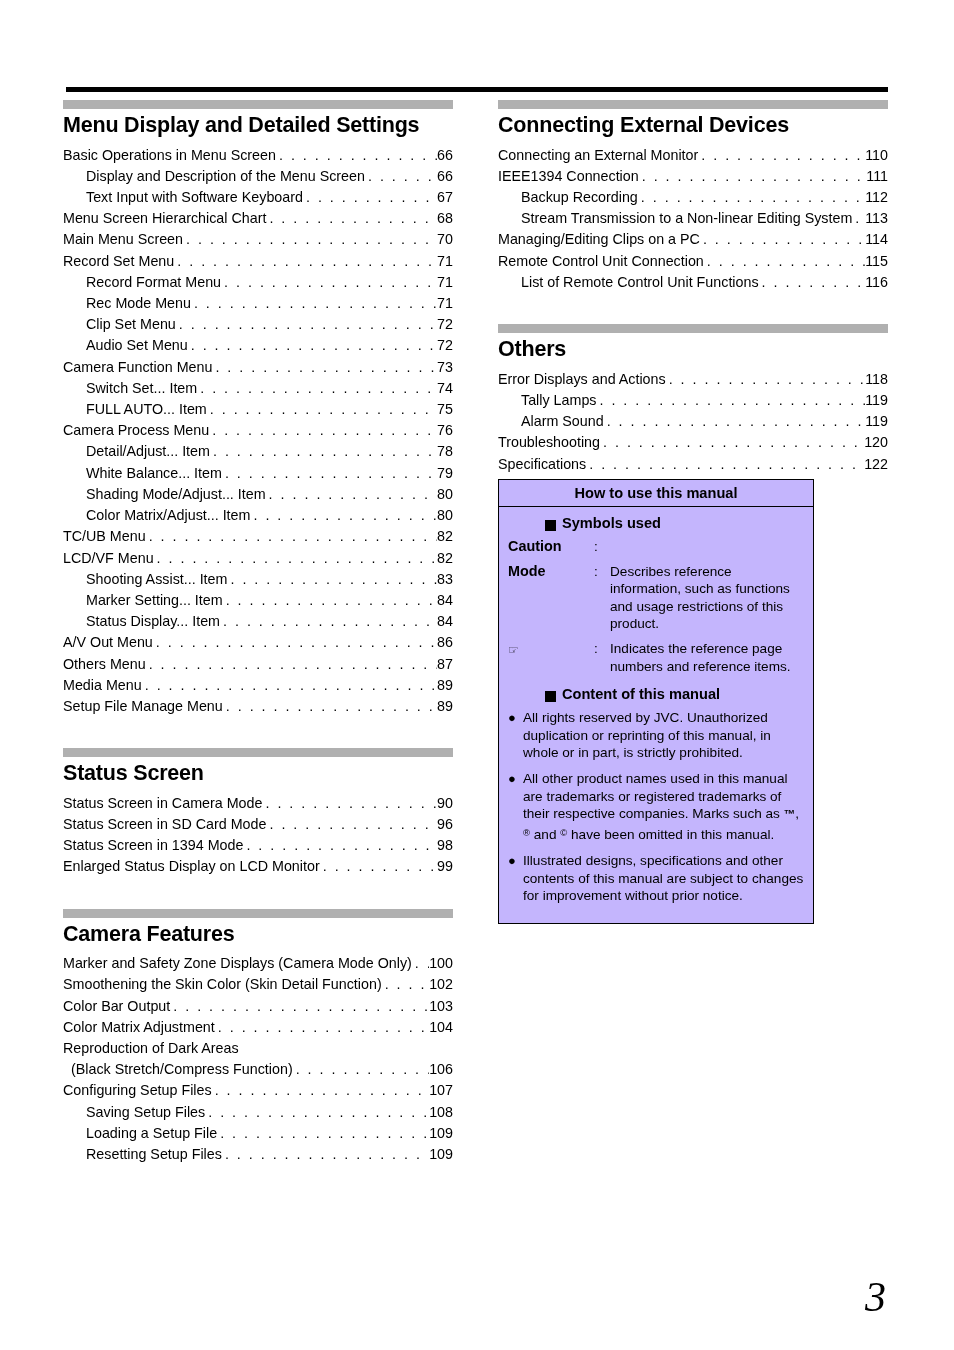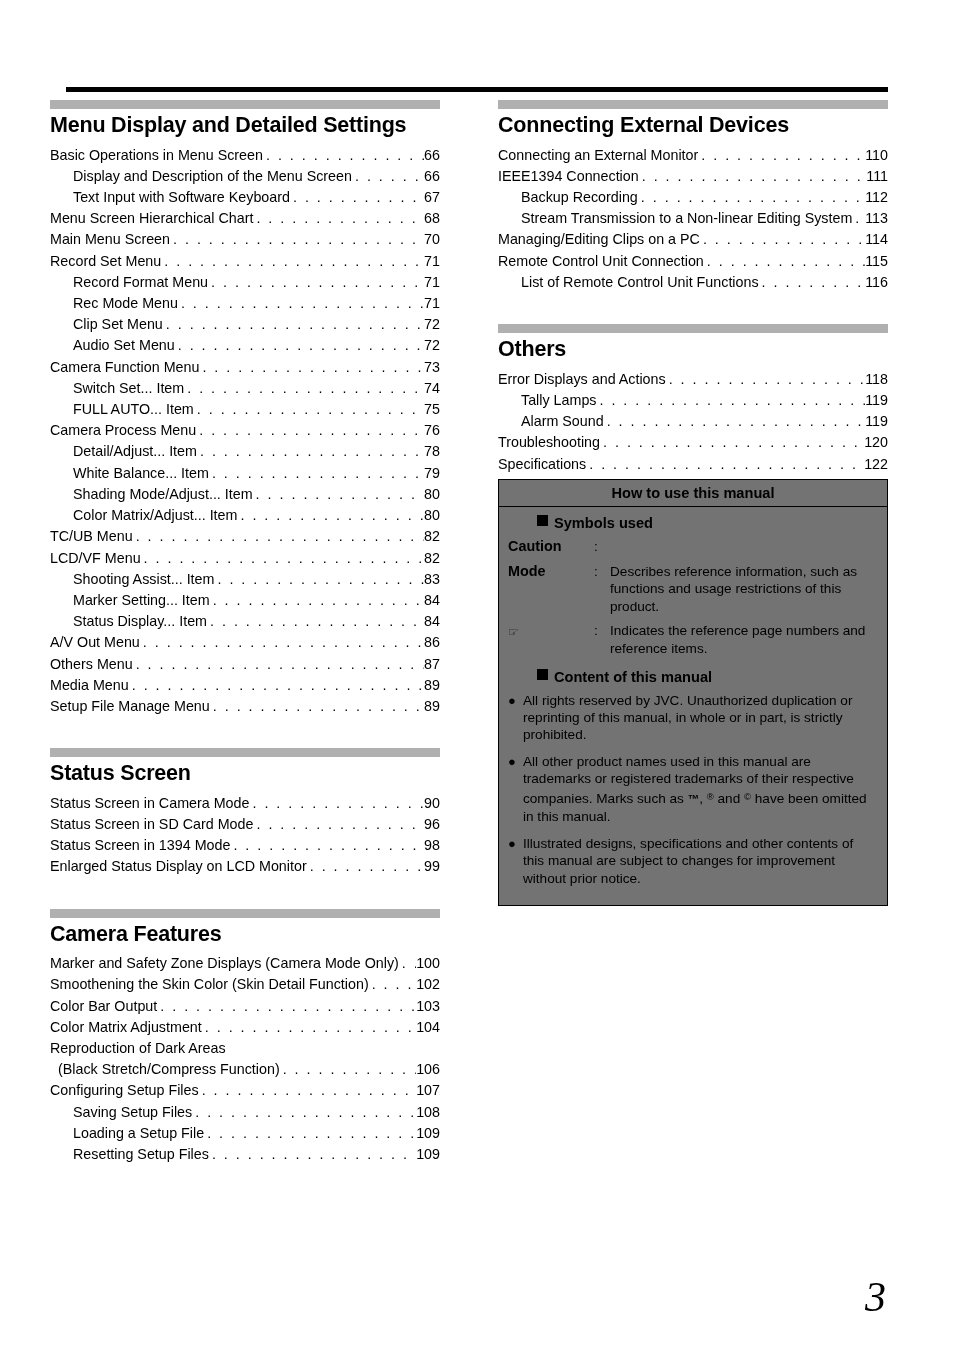--- a/index.html
+++ b/index.html
@@ -32,21 +32,21 @@
     width: 822px;
     height: 5px;
     background: #000000;
   }
 
   
   .col {
     position: absolute;
     top: 100px;
   }
-  .col-left  { left: 50px;  width: 390px; }
+  .col-left  { left: 63px;  width: 390px; }
   .col-right { left: 498px; width: 390px; }
 
   
   .section { margin-bottom: 0; }
   .gray-bar {
     width: 100%;
     height: 9px;
     background: #b0b0b0;
   }
   .section-title {
@@ -91,41 +91,41 @@
   .toc-entry.contline { display: block; }
 
   
   .sec-gap-large { height: 31px; }
 
   
   .manual-box {
     position: absolute;
     left: 498px;
     top: 479px;
-    width: 390px;
+    width: 316px;
     border: 1.6px solid #000000;
     box-sizing: border-box;
-    background: #737373;
+    background: #c4b5fd;
   }
   .manual-box-title {
     text-align: center;
     font-size: 14.6px;
     font-weight: bold;
     padding: 5px 0 5px 0;
     border-bottom: 1.6px solid #000000;
   }
   .manual-box-body {
     padding: 7px 9px 9px 9px;
   }
   .sub-head {
     font-size: 14.6px;
     font-weight: bold;
-    margin: 1px 0 7px 4px;
+    margin: 1px 0 7px 12px;
     display: flex;
-    align-items: flex-start;
+    align-items: flex-end;
     padding-left: 25px;
   }
   .sq {
     display: inline-block;
     width: 11px;
     height: 11px;
     background: #000;
     margin-right: 6px;
   }
 

